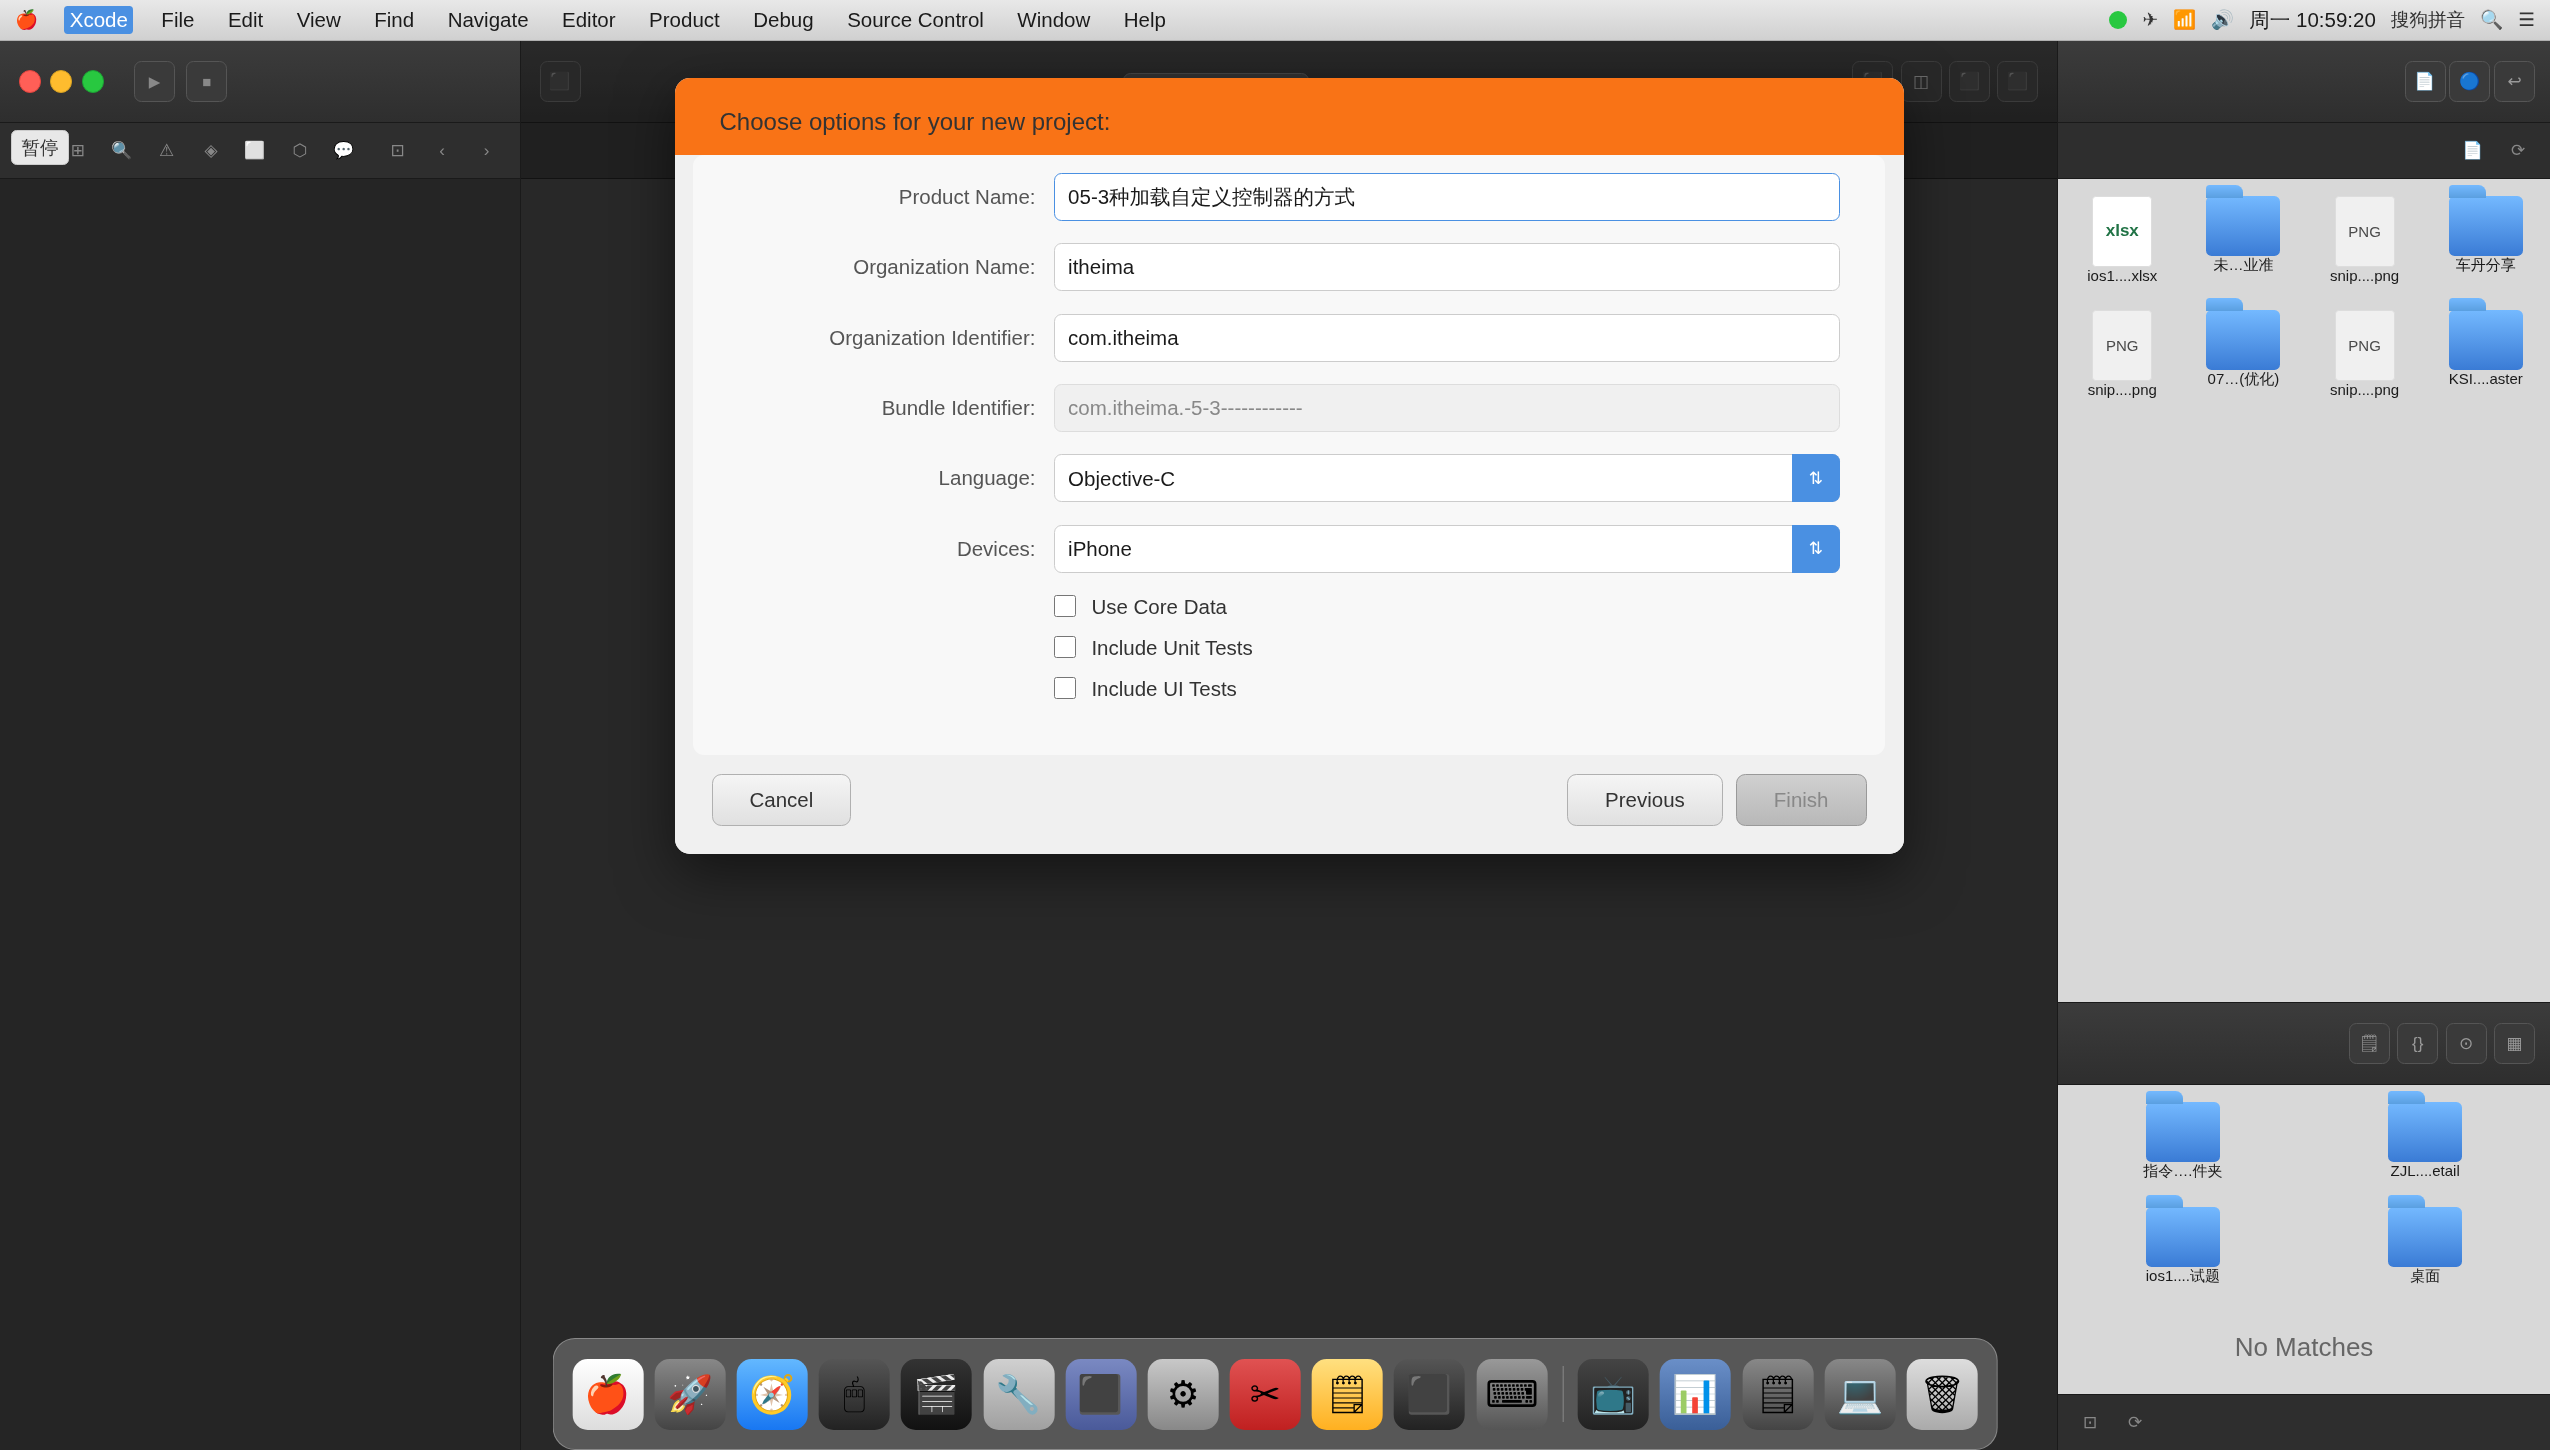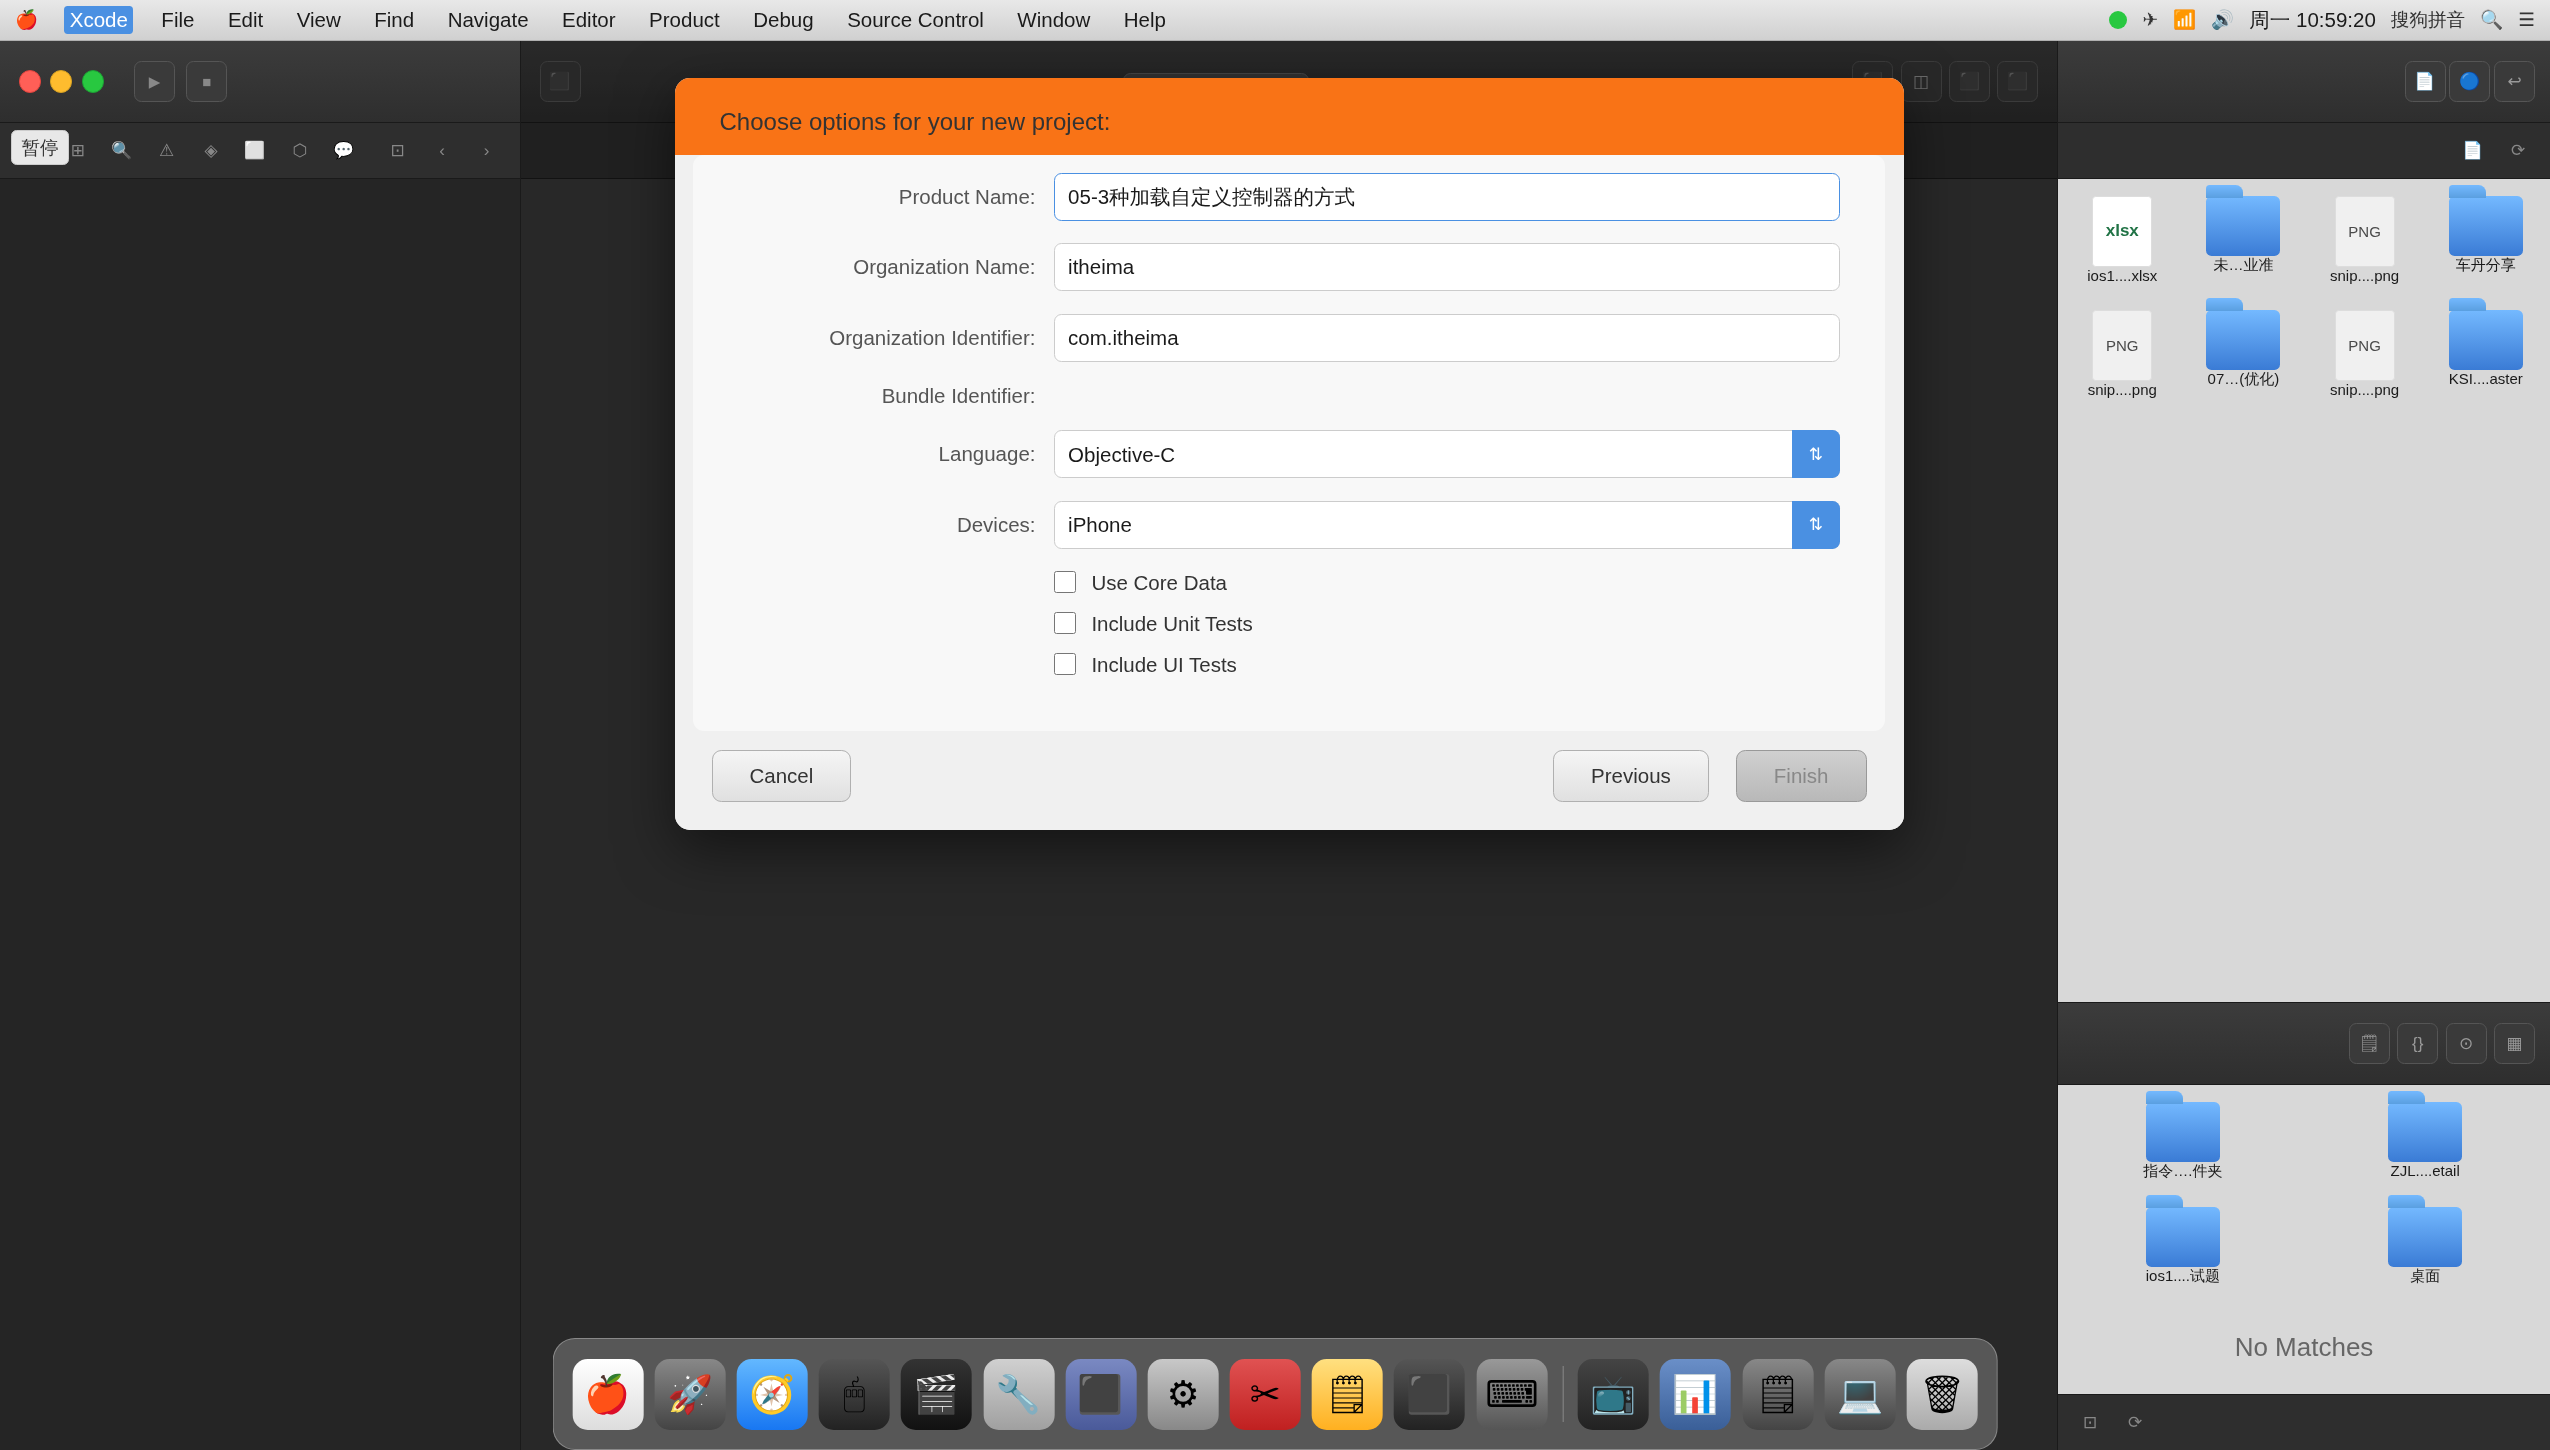--- a/index.html
+++ b/index.html
@@ -376,21 +376,21 @@
       font-size: 20.5px;
       background: linear-gradient(180deg, #d0d0d0 0%, #b8b8b8 100%);
       border: 0.9px solid #999;
       border-radius: 9.3px;
       cursor: not-allowed;
       color: #888;
     }
 
     .btn-group-right {
       display: flex;
-      gap: 27px;
+      gap: 13px;
       justify-content: flex-end;
     }
 
     
     .right-panel {
       width: 493px;
       background: #2b2b2b;
       border-left: 0.9px solid #1a1a1a;
       display: flex;
       flex-direction: column;
@@ -729,20 +729,21 @@
             <input type="text" class="form-input no-border" value="itheima" style="">
           </div>
 
           <div class="form-row">
             <label class="form-label">Organization Identifier:</label>
             <input type="text" class="form-input no-border" value="com.itheima" style="">
           </div>
 
           <div class="form-row">
             <label class="form-label">Bundle Identifier:</label>
+            <input type="text" class="form-input readonly" readonly="" value="com.itheima.-5-3------------" style="">
           </div>
 
           <div class="form-row">
             <label class="form-label">Language:</label>
             <div class="form-select-wrapper">
               <select class="form-select">
                 <option>Objective-C</option>
                 <option>Swift</option>
               </select>
               <div class="select-arrow">⇅</div>

